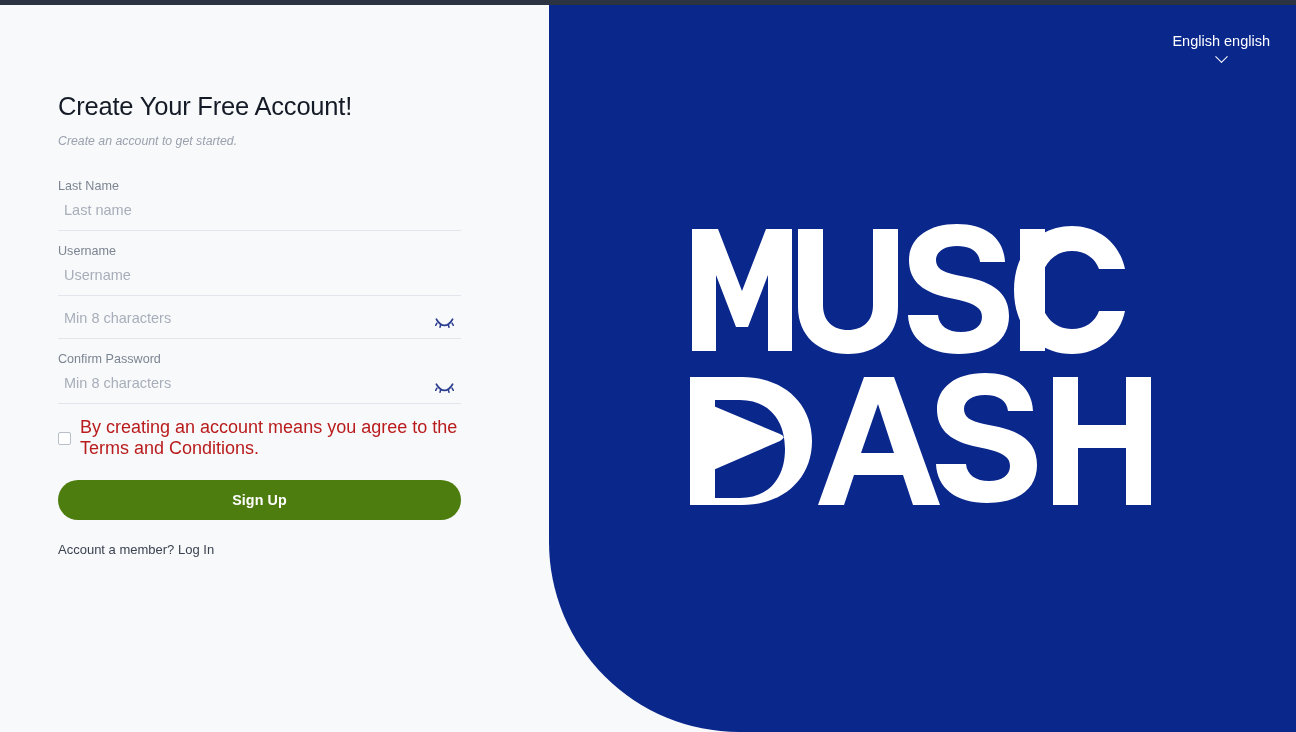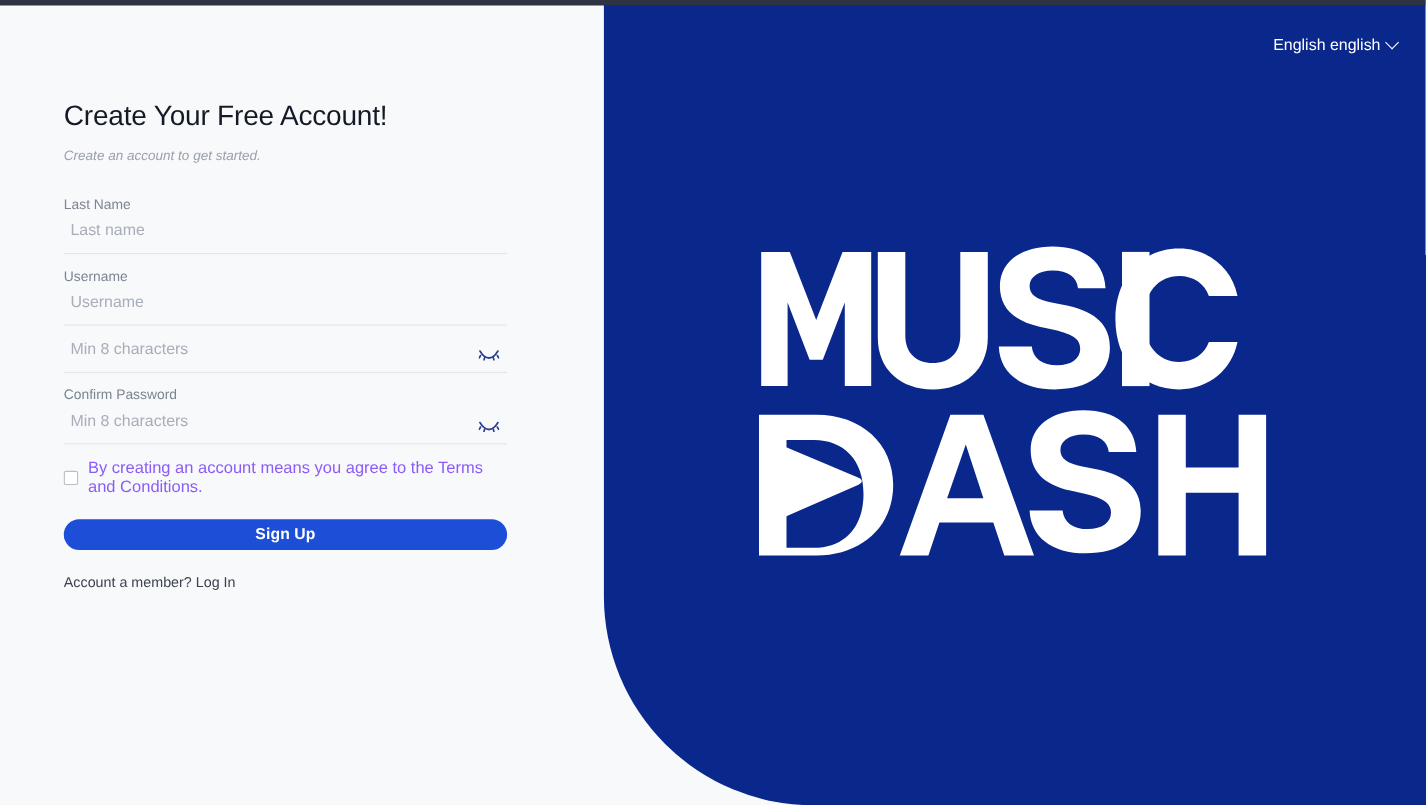--- a/index.html
+++ b/index.html
@@ -53,20 +53,21 @@
     top: 30px;
     right: 22px;
     display: flex;
     align-items: center;
     gap: 6px;
     color: #ffffff;
     font-size: 14.5px;
     cursor: pointer;
     user-select: none;
     padding: 3px 4px;
+    flex-direction: column;
   }
   .lang-switch .chev {
     display: inline-block;
     width: 9px;
     height: 9px;
     border-right: 1.4px solid #ffffff;
     border-bottom: 1.4px solid #ffffff;
     transform: rotate(45deg) translate(-2px, -2px);
   }
 
@@ -173,32 +174,32 @@
     -webkit-appearance: none;
     width: 13px;
     height: 13px;
     border: 1px solid #b9bfc9;
     border-radius: 2px;
     background: #ffffff;
     cursor: pointer;
     flex: 0 0 auto;
   }
   .terms-text {
-    font-size: 15px;
-    color: #8b5cf6;
+    font-size: 18px;
+    color: #b91c1c;
   }
 
   
   .submit-btn {
     display: block;
     width: 403px;
-    height: 28px;
+    height: 40px;
     border: none;
     border-radius: 999px;
-    background: #1d4ed8;
+    background: #4d7c0f;
     color: #ffffff;
     font-family: "Liberation Sans", sans-serif;
     font-size: 14.3px;
     font-weight: 600;
     cursor: pointer;
     letter-spacing: 0.1px;
   }
 
   .member-line {
     margin-top: 22px;

